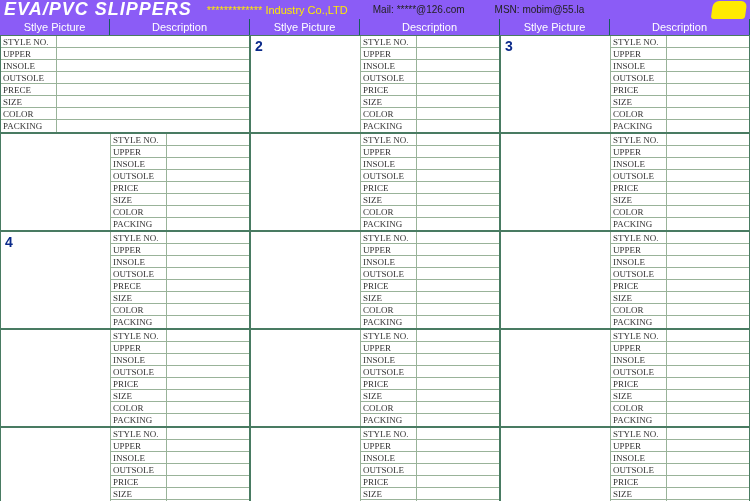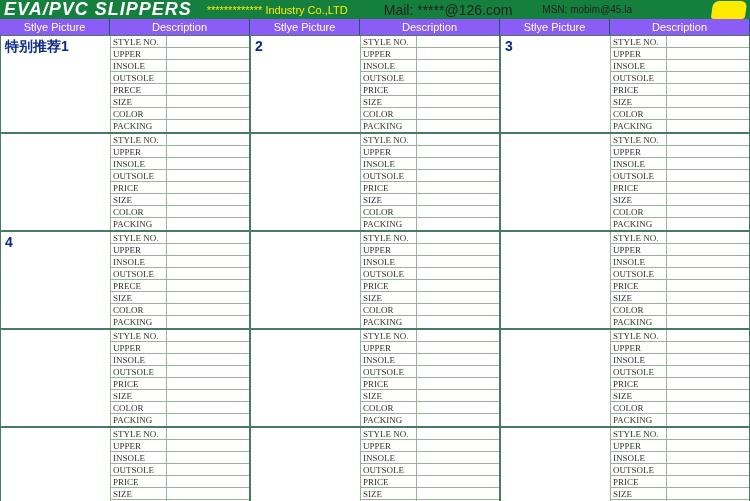--- a/index.html
+++ b/index.html
@@ -1,20 +1,20 @@
 <!DOCTYPE html>
 <html><head>
 <meta charset="utf-8">
 <style>
   * { box-sizing: border-box; margin: 0; padding: 0; }
   body { font-family: Arial, 'Microsoft YaHei', sans-serif; font-size: 10px; background: #fff; width: 750px; }
-  .header-bar { background: #15803d; height: 19px; display: flex; align-items: center; padding: 4px 4px; overflow: hidden; }
+  .header-bar { background: #8b5cf6; height: 19px; display: flex; align-items: center; padding: 4px 4px; overflow: hidden; }
   .header-title { color: #fff; font-size: 18px; font-weight: bold; font-style: italic; letter-spacing: 1px; white-space: nowrap; }
   .header-company { color: #ffea00; font-size: 11px; margin-left: 15px; white-space: nowrap; }
-  .header-mail { color: #222; font-size: 14px; margin-left: 36px; white-space: nowrap; }
+  .header-mail { color: #222; font-size: 10px; margin-left: 25px; white-space: nowrap; }
   .header-msn { color: #222; font-size: 10px; margin-left: 30px; white-space: nowrap; }
   .header-badge { margin-left: auto; width: 34px; height: 18px; background: #ffea00; border-radius: 6px 6px 3px 3px; transform: skewX(-8deg); }
   .col-headers { display: flex; background: #8b5cf6; }
   .ch { flex: 0 0 auto; height: 16px; line-height: 16px; color: #fff; font-size: 11px; border-right: 1px solid #165e5e; text-align: center; padding: 0 2px; white-space: nowrap; }
   .ch-pic { width: 110px; }
   .ch-desc { width: 140px; }
   .main-grid { display: flex; flex-wrap: wrap; }
   .cell-block { width: 250px; border: 1px solid #497b62; display: flex; }
   .cell-pic { width: 110px; border-right: 1px solid #99b399; display: flex; align-items: flex-start; justify-content: flex-start; padding: 2px 4px; }
   .cell-pic-label { color: #0b2a8a; font-weight: bold; font-size: 14px; }
@@ -24,38 +24,35 @@
   .attr-row { height: 12px; line-height: 12px; border-bottom: 1px solid #99b399; padding: 0 2px; font-size: 9px; color: #333; white-space: nowrap; }
   .attr-row:last-child { border-bottom: none; }
 </style>
 </head>
 <body>
 
 <div class="header-bar">
   <span class="header-title">EVA/PVC SLIPPERS</span>
   <span class="header-company">************* Industry Co.,LTD</span>
   <span class="header-mail">Mail: *****@126.com</span>
-  <span class="header-msn">MSN: mobim@45.la</span>
+  <span class="header-msn">MSN: mobim@55.la</span>
   <span class="header-badge"></span>
 </div>
 
 <div class="col-headers">
   <div class="ch ch-pic">Stlye Picture</div>
   <div class="ch ch-desc">Description</div>
   <div class="ch ch-pic">Stlye Picture</div>
   <div class="ch ch-desc">Description</div>
   <div class="ch ch-pic">Stlye Picture</div>
   <div class="ch ch-desc">Description</div>
 </div>
 
 <div class="main-grid" id="main-grid">
     <div class="cell-block">
-      <div class="cell-pic">
-        <span class="cell-pic-label">特别推荐1</span>
-      </div>
       <div class="cell-desc">
         <div class="attr-keys">
           <div class="attr-row">STYLE NO.</div>
           <div class="attr-row">UPPER</div>
           <div class="attr-row">INSOLE</div>
           <div class="attr-row">OUTSOLE</div>
           <div class="attr-row">PRECE</div>
           <div class="attr-row">SIZE</div>
           <div class="attr-row">COLOR</div>
           <div class="attr-row">PACKING</div>

